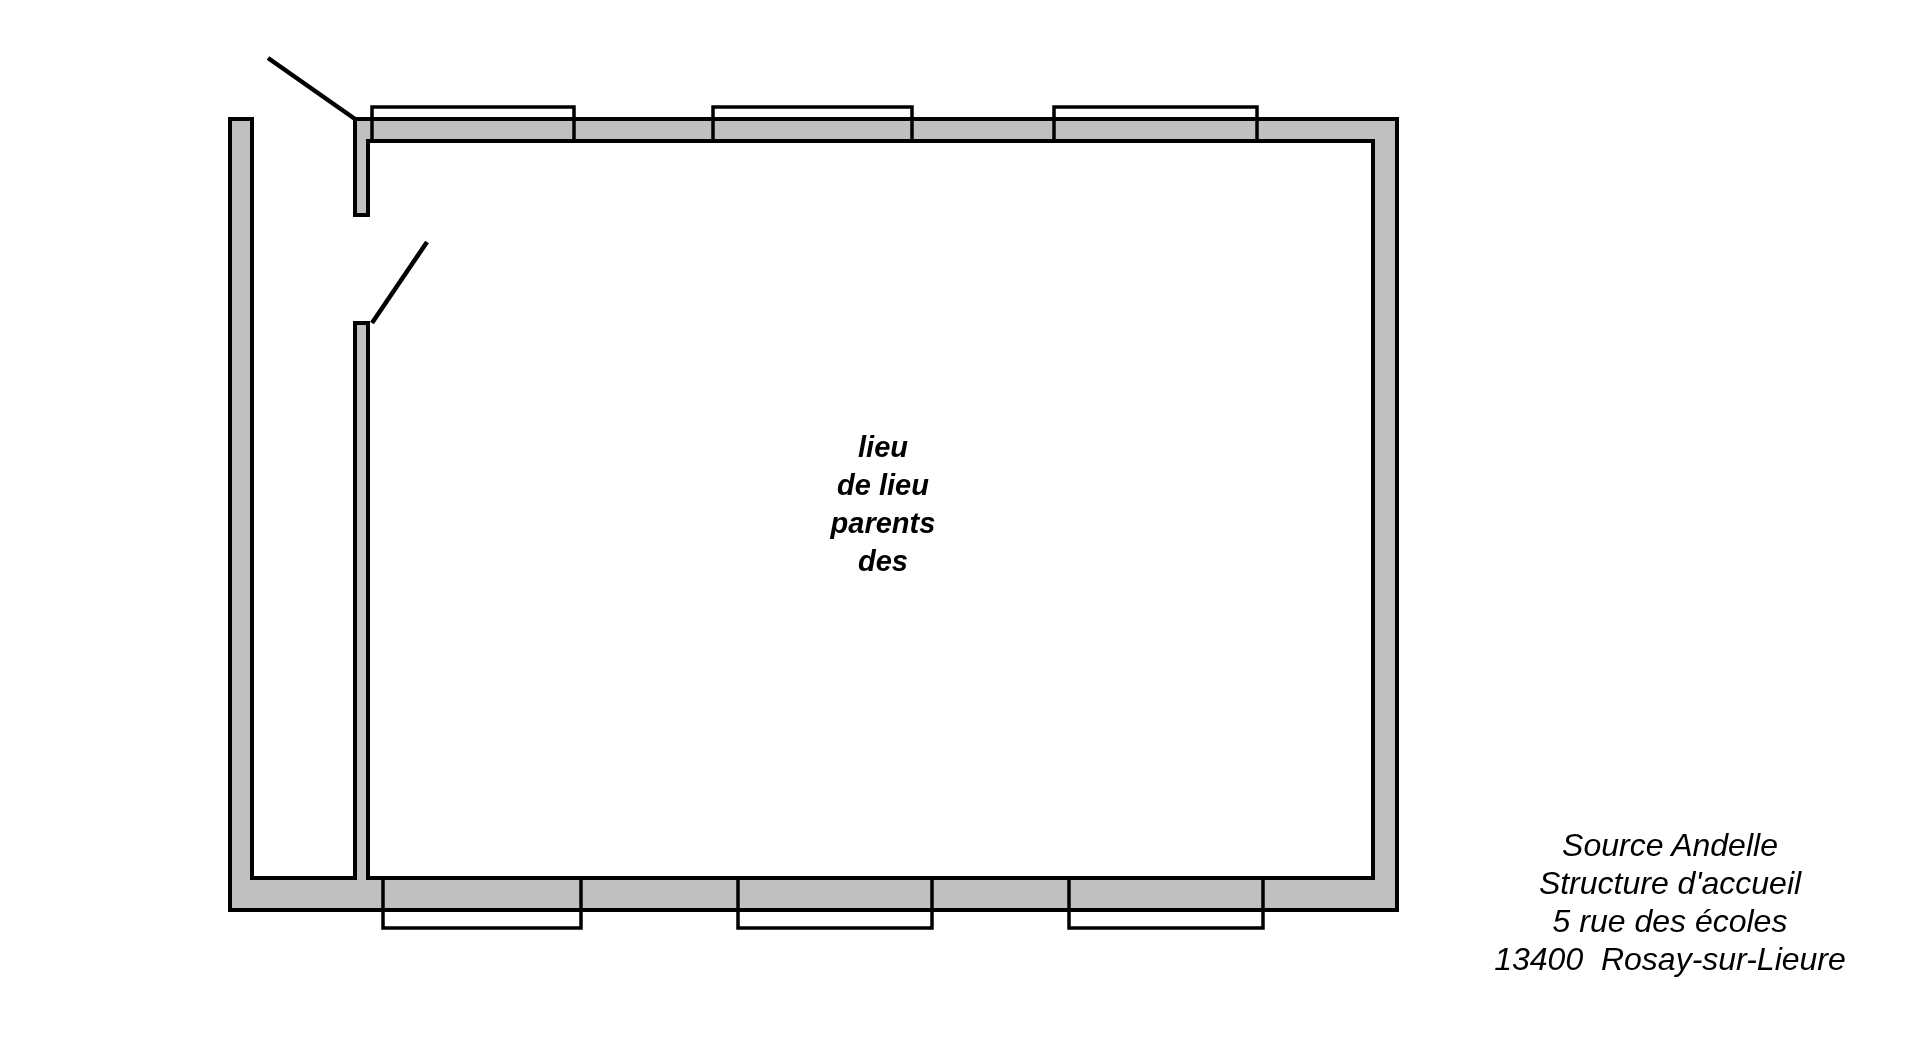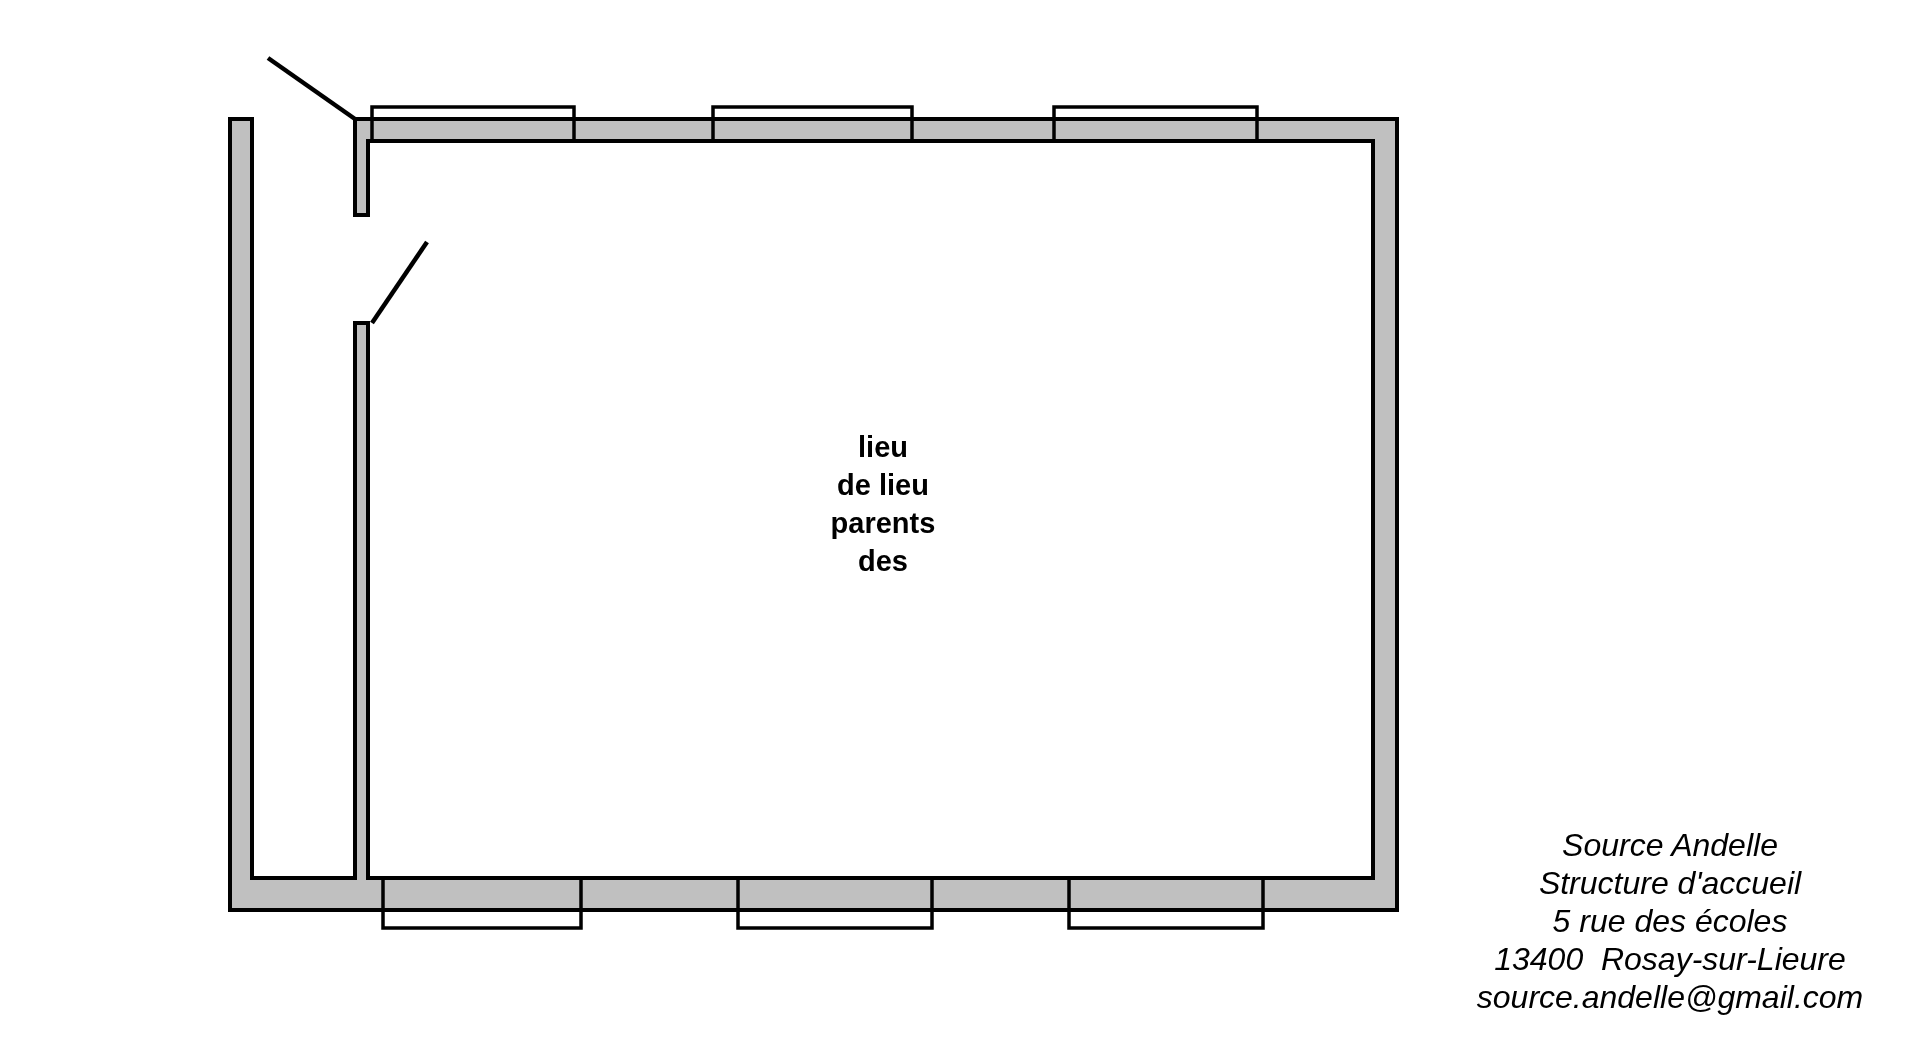--- a/index.html
+++ b/index.html
@@ -41,20 +41,21 @@
     stroke: var(--outline);
     stroke-width: 4.5;
     stroke-linecap: butt;
     fill: none;
   }
   .room-label {
     position: absolute;
     left: 733px; top: 428px;
     width: 300px;
     text-align: center;
+    font-style: italic;
     font-weight: bold;
     font-size: 29px;
     line-height: 38px;
     color: var(--text);
   }
   .source-block {
     position: absolute;
     left: 1420px; top: 826px;
     width: 500px;
     text-align: center;
@@ -96,16 +97,15 @@
     <div class="line">de lieu</div>
     <div class="line">parents</div>
     <div class="line">des</div>
   </div>
 
   <div class="source-block">
     <div class="line">Source Andelle</div>
     <div class="line">Structure d'accueil</div>
     <div class="line">5 rue des écoles</div>
     <div class="line">13400  Rosay-sur-Lieure</div>
-    <div class="line">source.andelle@gmail.com</div>
   </div>
 
 </div>
 
 </body></html>

